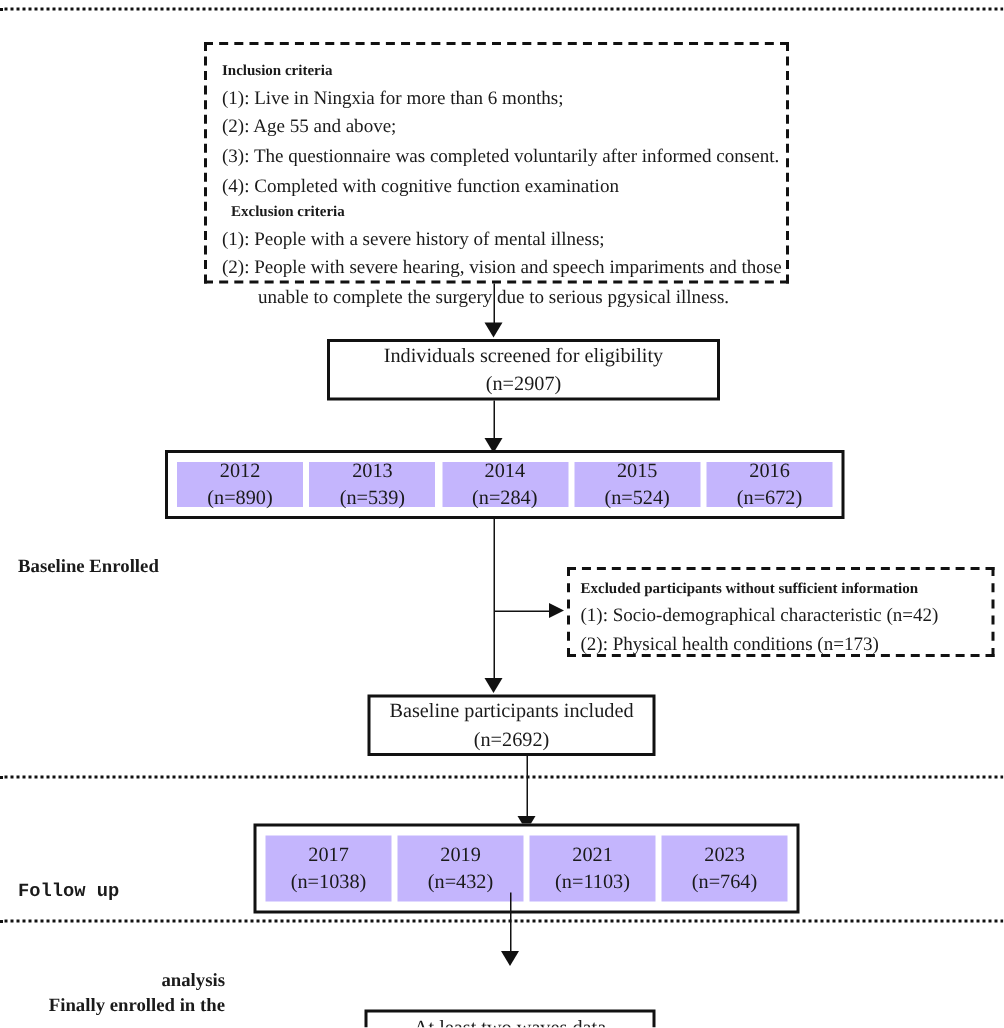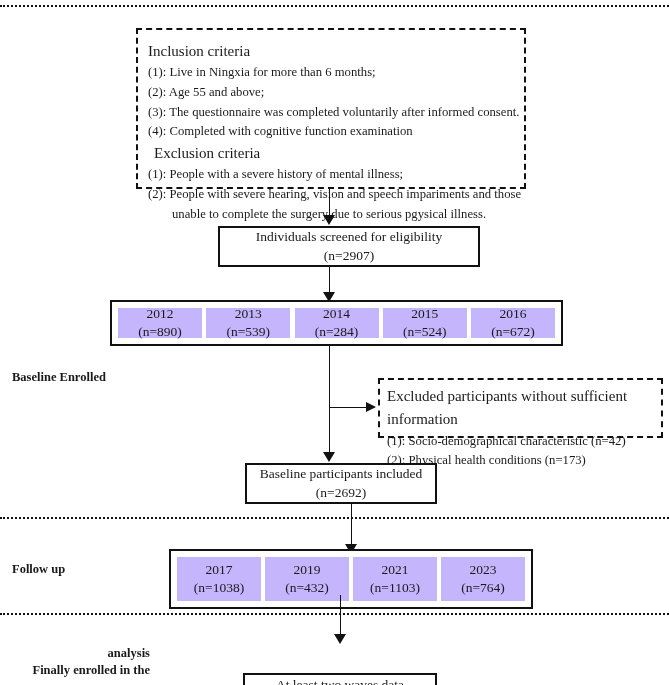--- a/index.html
+++ b/index.html
@@ -73,22 +73,22 @@
     font-size: 13.5px;
     line-height: 1.3;
   }
   .year-cell .nn {
     font-size: 13.5px;
     line-height: 1.3;
   }
 
   
   .crit-title {
-    font-weight: normal;
-    font-size: 15px;
+    font-weight: bold;
+    font-size: 10px;
     line-height: 1.55;
   }
   .crit-item {
     font-size: 12.7px;
     line-height: 1.55;
     white-space: nowrap;
   }
   .crit-cont {
     font-size: 12.7px;
     line-height: 1.55;
@@ -199,21 +199,21 @@
   </div>
 
   <div class="abs solid-box" style="left:245px; top:463px; width:192px; height:41px;">
     <div class="line">Baseline participants included</div>
     <div class="line">(n=2692)</div>
   </div>
 
   <div class="abs vline" style="left:351px; top:504px; height:44px;"></div>
   <div class="abs arrow-down" style="left:345px; top:544px;"></div>
 
-  <div class="abs stage-label" style="left:12px; top:561px;">Follow up</div>
+  <div class="abs stage-label" style="left:12px; top:586px;font-family:Liberation Mono, monospace;">Follow up</div>
 
   <div class="abs year-strip" style="left:169px; top:549px; width:364px; height:60px; padding:0 6px;">
     <div class="year-cell" style="width:84px;">
       <div class="yr">2017</div>
       <div class="nn">(n=1038)</div>
     </div>
     <div class="year-cell" style="width:84px;">
       <div class="yr">2019</div>
       <div class="nn">(n=432)</div>
     </div>

